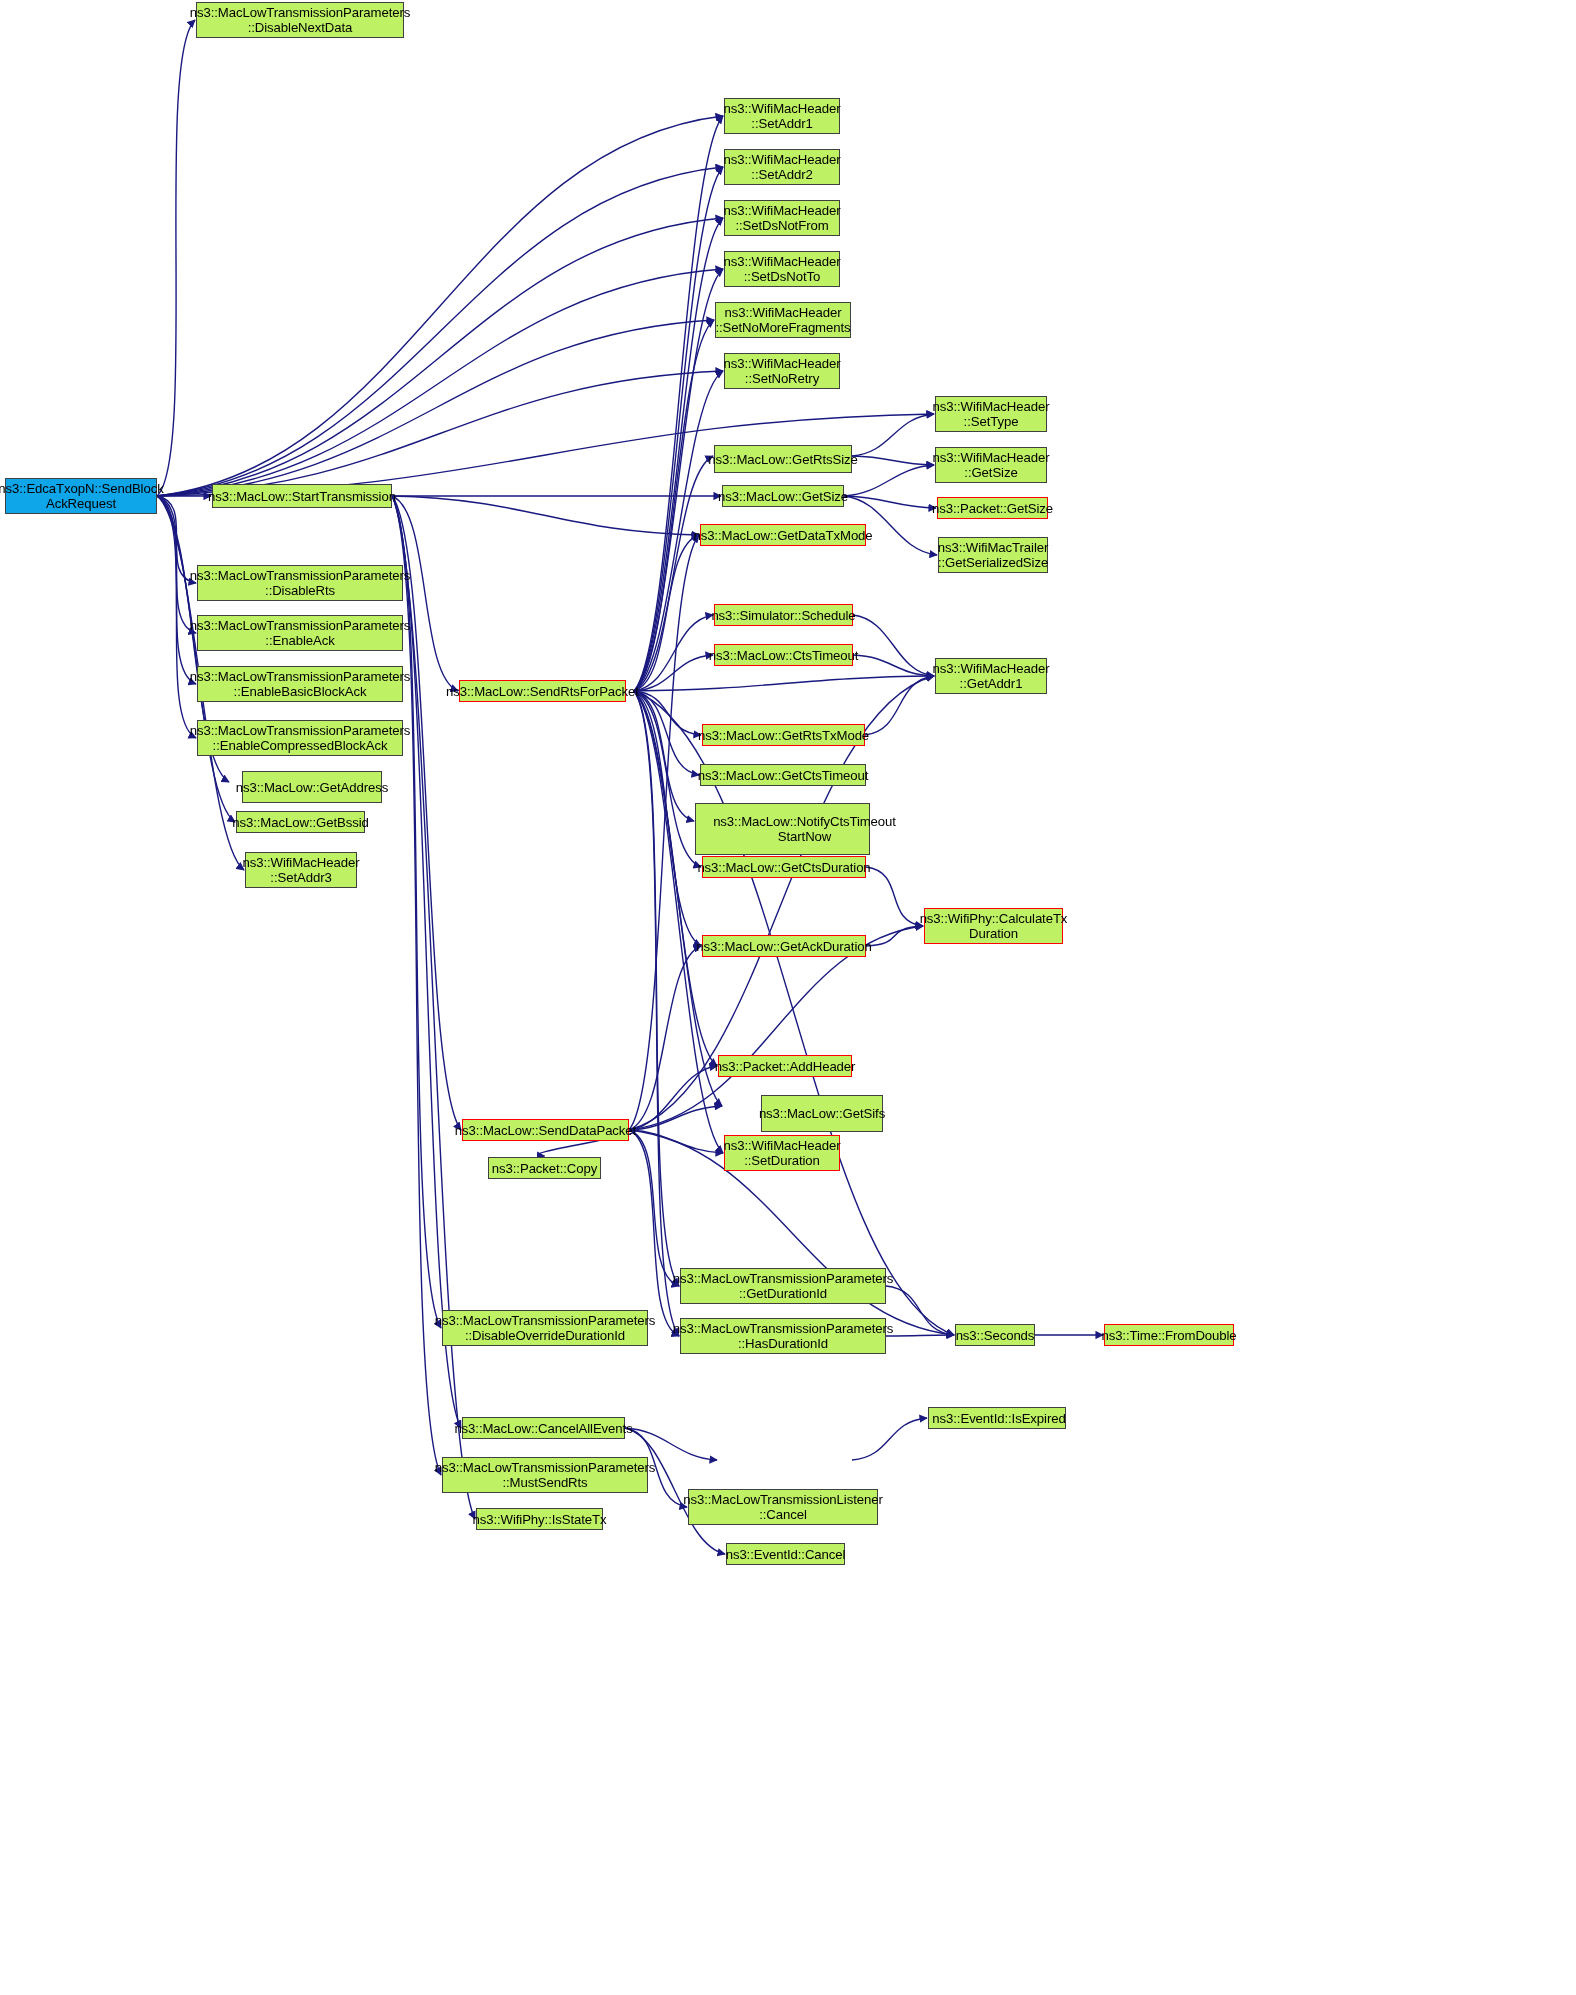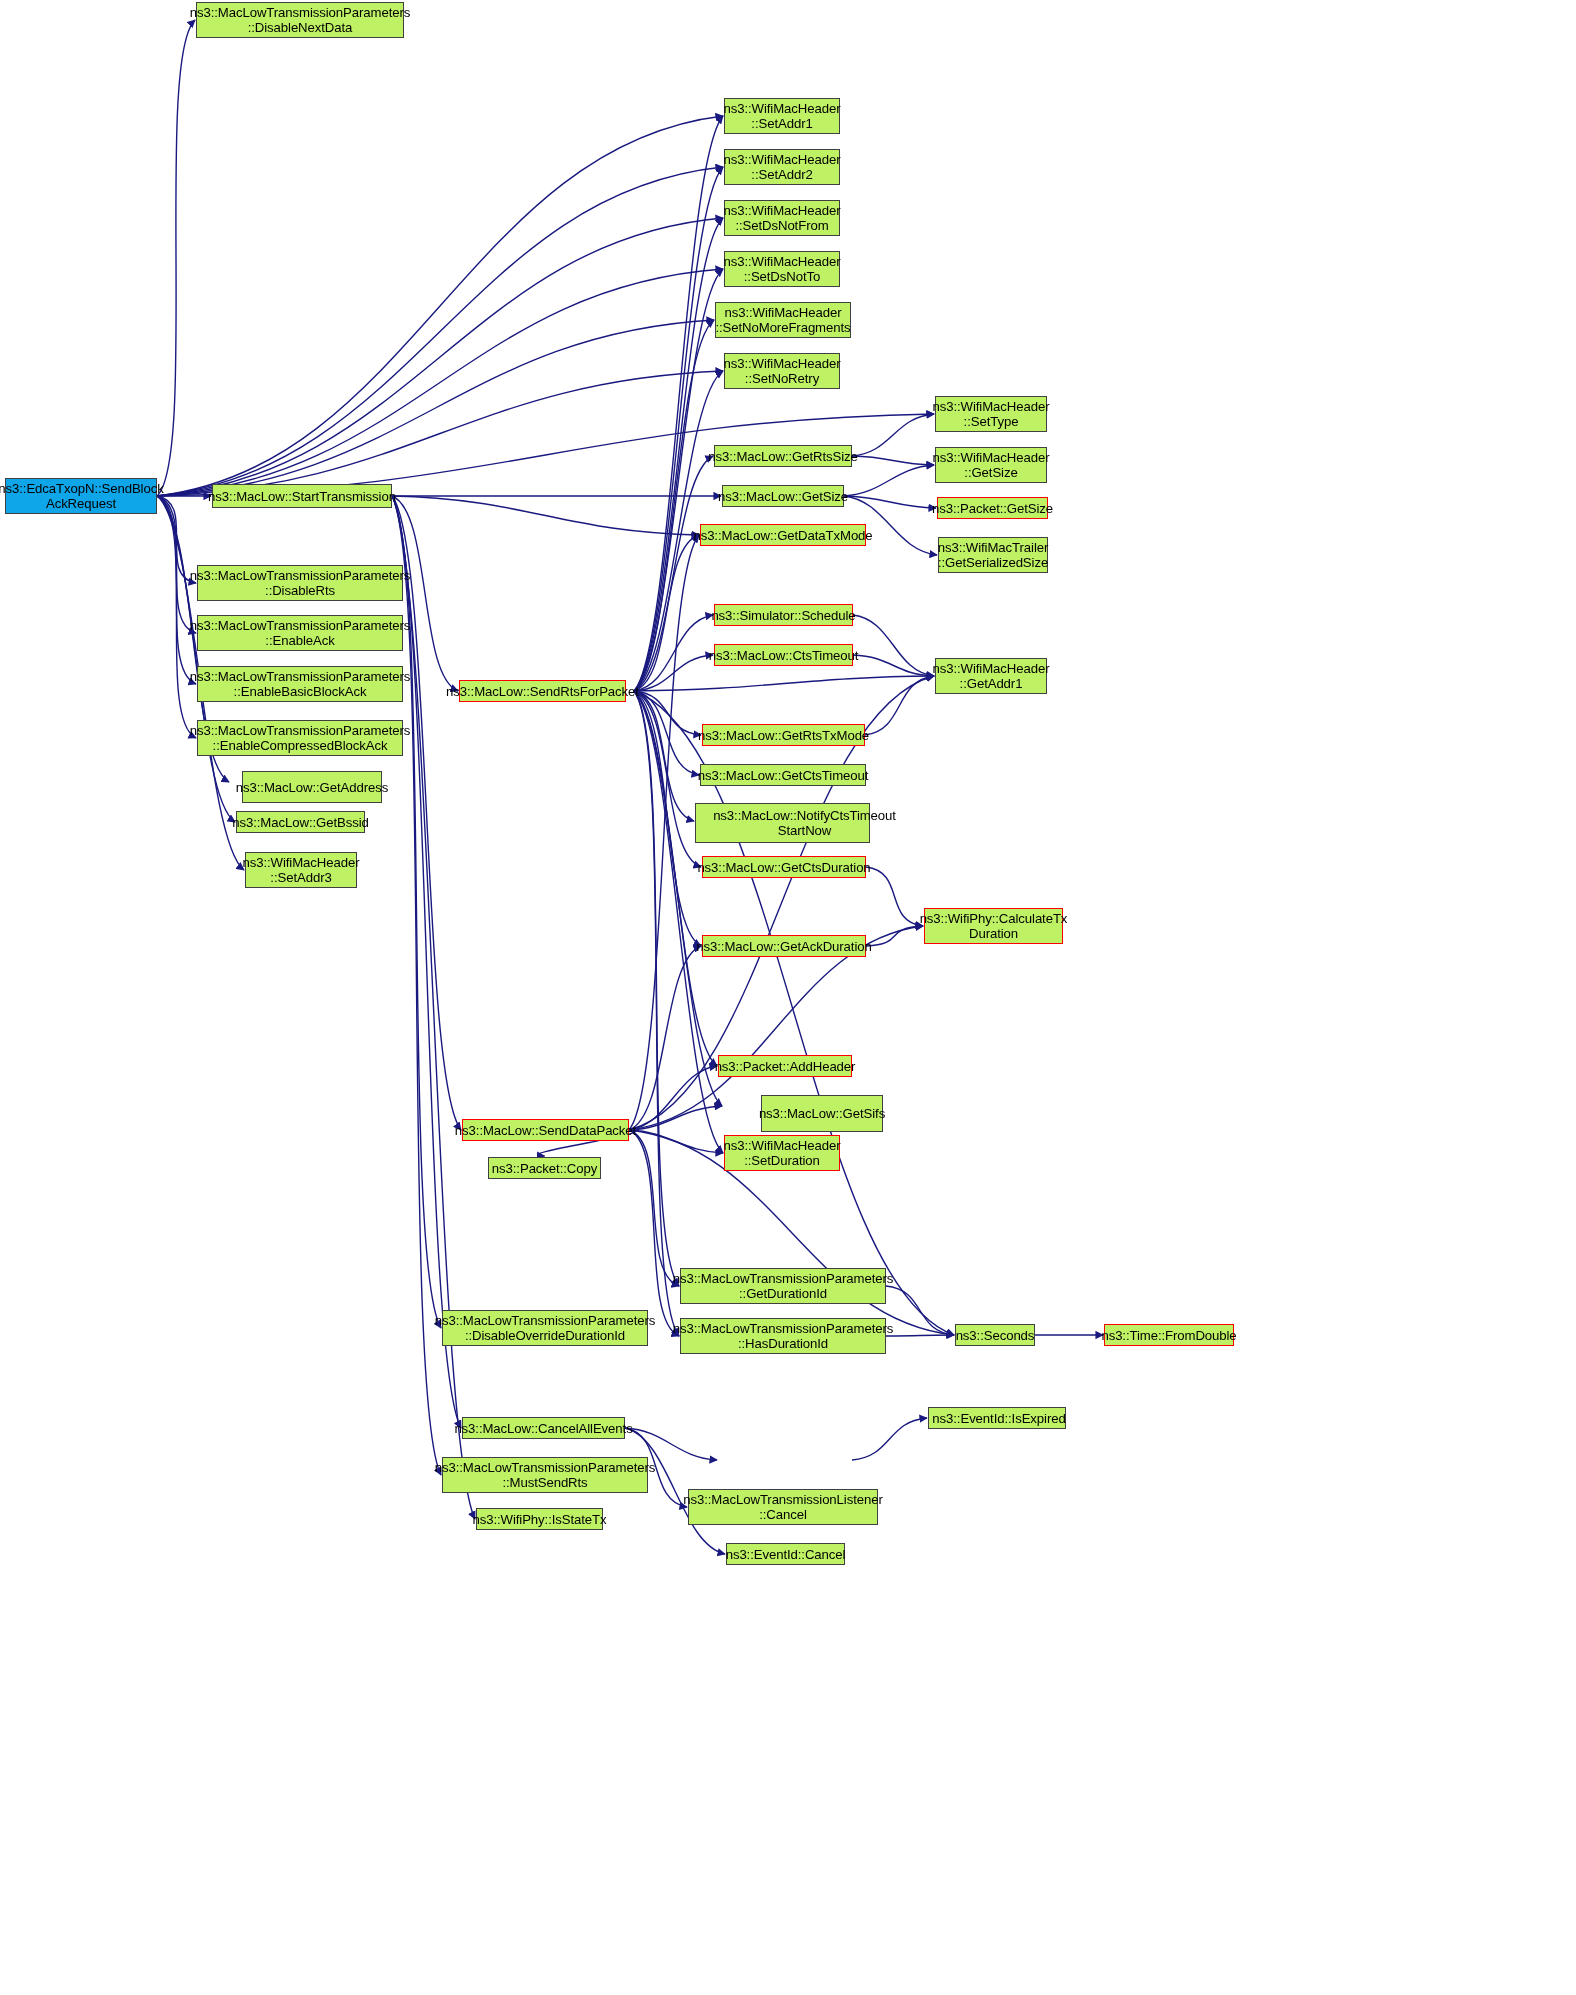--- a/index.html
+++ b/index.html
@@ -157,29 +157,29 @@
       <div class="node" style="left: 724px; top: 149px; width: 116px; height: 36px;">ns3::WifiMacHeader
 ::SetAddr2</div>
       <div class="node" style="left: 724px; top: 200px; width: 116px; height: 36px;">ns3::WifiMacHeader
 ::SetDsNotFrom</div>
       <div class="node" style="left: 724px; top: 251px; width: 116px; height: 36px;">ns3::WifiMacHeader
 ::SetDsNotTo</div>
       <div class="node" style="left: 715px; top: 302px; width: 136px; height: 36px;">ns3::WifiMacHeader
 ::SetNoMoreFragments</div>
       <div class="node" style="left: 724px; top: 353px; width: 116px; height: 36px;">ns3::WifiMacHeader
 ::SetNoRetry</div>
-      <div class="node" style="left: 714px; top: 445px; width: 138px; height: 22px;">ns3::MacLow::GetRtsSize</div>
+      <div class="node" style="left: 714px; top: 445px; width: 138px; height: 28px;">ns3::MacLow::GetRtsSize</div>
       <div class="node" style="left: 722px; top: 485px; width: 122px; height: 22px;">ns3::MacLow::GetSize</div>
       <div class="node highlight" style="left: 700px; top: 524px; width: 166px; height: 22px;">ns3::MacLow::GetDataTxMode</div>
       <div class="node highlight" style="left: 714px; top: 604px; width: 139px; height: 22px;">ns3::Simulator::Schedule</div>
       <div class="node highlight" style="left: 714px; top: 644px; width: 139px; height: 22px;">ns3::MacLow::CtsTimeout</div>
       <div class="node highlight" style="left: 459px; top: 680px; width: 167px; height: 22px;">ns3::MacLow::SendRtsForPacket</div>
       <div class="node highlight" style="left: 702px; top: 724px; width: 163px; height: 22px;">ns3::MacLow::GetRtsTxMode</div>
       <div class="node" style="left: 700px; top: 764px; width: 166px; height: 22px;">ns3::MacLow::GetCtsTimeout</div>
-      <div class="node" style="left: 695px; top: 803px; width: 175px; height: 40px; padding-left: 48px;">ns3::MacLow::NotifyCtsTimeout
+      <div class="node" style="left: 695px; top: 803px; width: 175px; height: 52px; padding-left: 48px;">ns3::MacLow::NotifyCtsTimeout
 StartNow</div>
       <div class="node highlight" style="left: 702px; top: 856px; width: 164px; height: 22px;">ns3::MacLow::GetCtsDuration</div>
       <div class="node highlight" style="left: 702px; top: 935px; width: 164px; height: 22px;">ns3::MacLow::GetAckDuration</div>
       <div class="node highlight" style="left: 718px; top: 1055px; width: 134px; height: 22px;">ns3::Packet::AddHeader</div>
       <div class="node" style="left: 761px; top: 1095px; width: 122px; height: 37px;">ns3::MacLow::GetSifs</div>
       <div class="node highlight" style="left: 724px; top: 1135px; width: 116px; height: 36px;">ns3::WifiMacHeader
 ::SetDuration</div>
       <div class="node highlight" style="left: 462px; top: 1119px; width: 167px; height: 22px;">ns3::MacLow::SendDataPacket</div>
       <div class="node" style="left: 488px; top: 1157px; width: 113px; height: 22px;">ns3::Packet::Copy</div>
       <div class="node" style="left: 442px; top: 1310px; width: 206px; height: 36px;">ns3::MacLowTransmissionParameters

